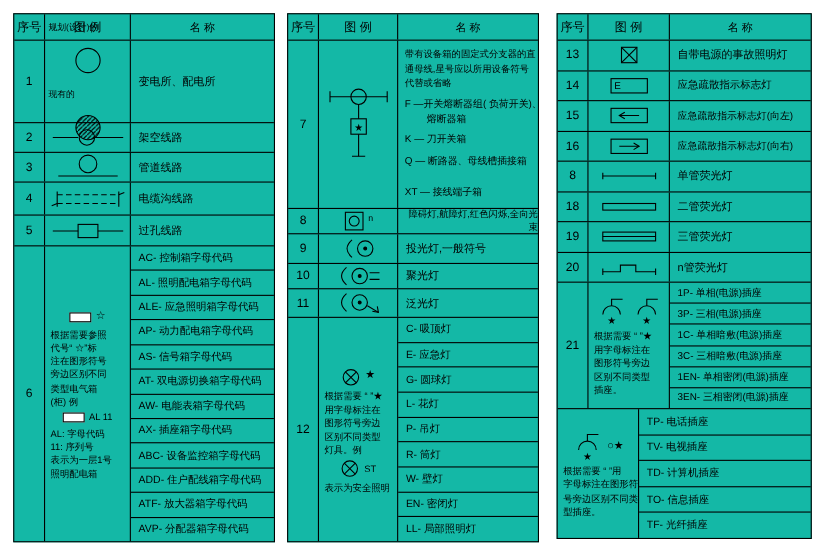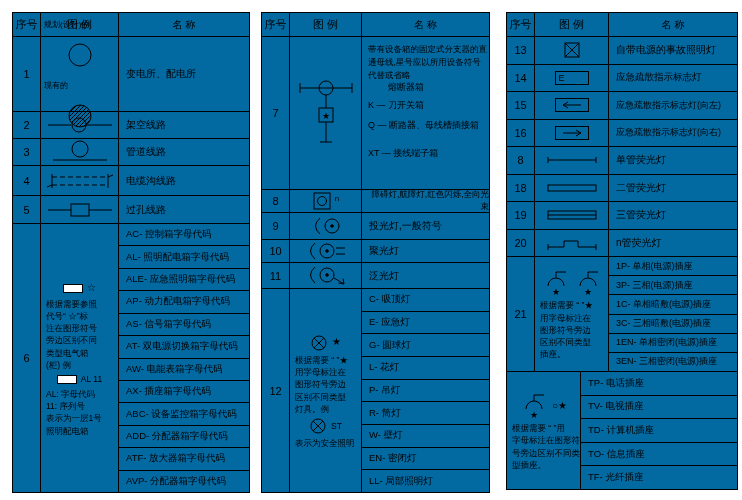--- a/index.html
+++ b/index.html
@@ -1,18 +1,18 @@
 <!DOCTYPE html>
 <html><head>
 <meta charset="utf-8">
 <style>
   *{margin:0;padding:0;box-sizing:border-box}
   html,body{background:#fff}
   body{width:742px;height:500px;position:relative;font-family:"Liberation Sans",sans-serif;color:#000}
-  .tbl{position:absolute;border:1px solid #000;display:flex;flex-direction:column;background:#0369a1}
+  .tbl{position:absolute;border:1px solid #000;display:flex;flex-direction:column;background:#14b8a6}
   .row{display:flex;border-top:1px solid #000;align-items:stretch;min-height:0}
   .row:first-child{border-top:none}
   .c{display:flex;align-items:center;justify-content:center;min-width:0}
   .c1{width:28px;border-right:1px solid #000;font-size:11px;flex:none}
   .c2{width:78px;border-right:1px solid #000;flex:none}
   .tm .c2{width:72px}
   .tr .c2{width:74px}
   .c3{flex:1;font-size:10px;justify-content:flex-start;padding-left:7px;text-align:right}
   .hdr{font-size:11px}
   .hdr .c3{justify-content:center;padding-left:0}
@@ -135,21 +135,21 @@
     <div class="sub">
       <div class="s">AC- 控制箱字母代码</div>
       <div class="s">AL- 照明配电箱字母代码</div>
       <div class="s">ALE- 应急照明箱字母代码</div>
       <div class="s">AP- 动力配电箱字母代码</div>
       <div class="s">AS- 信号箱字母代码</div>
       <div class="s">AT- 双电源切换箱字母代码</div>
       <div class="s">AW- 电能表箱字母代码</div>
       <div class="s">AX- 插座箱字母代码</div>
       <div class="s">ABC- 设备监控箱字母代码</div>
-      <div class="s">ADD- 分配器箱字母代码</div>
+      <div class="s">ADD- 住户配线箱字母代码</div>
       <div class="s">ATF- 放大器箱字母代码</div>
       <div class="s">AVP- 分配器箱字母代码</div>
     </div>
   </div>
 </div>
 
 <div class="tbl tm" style="left:261px;top:12px;width:229px;height:481px;">
   <div class="row hdr" style="height:23px;flex:none">
     <div class="c c1">序号</div>
     <div class="c c2">图 例</div>
@@ -167,20 +167,21 @@
         <rect x="24" y="34" width="14" height="14"></rect>
         <text x="31" y="45" text-anchor="middle" font-size="9">★</text>
         <line x1="31" y1="48" x2="31" y2="68"></line>
           <line x1="25" y1="68" x2="37" y2="68"></line>
       </svg>
     </div>
     <div class="c c3 desc">
       <span>带有设备箱的固定式分支器的直</span>
       <span>通母线,星号应以所用设备符号</span>
       <span>代替或省略</span>
+      <span class="grp pre">F —开关熔断器组( 负荷开关)、</span>
       <span class="pre" style="font-size:9px">        熔断器箱</span>
       <span class="grp pre" style="margin-top:2px">K — 刀开关箱</span>
       <span class="grp pre" style="margin-top:4px">Q — 断路器、母线槽插接箱</span>
       <span class="grp pre" style="margin-top:12px">XT — 接线端子箱</span>
     </div>
   </div>
   <div class="row" style="height:23px;flex:none">
     <div class="c c1">8</div>
     <div class="c c2">
       <svg width="22" height="20">

